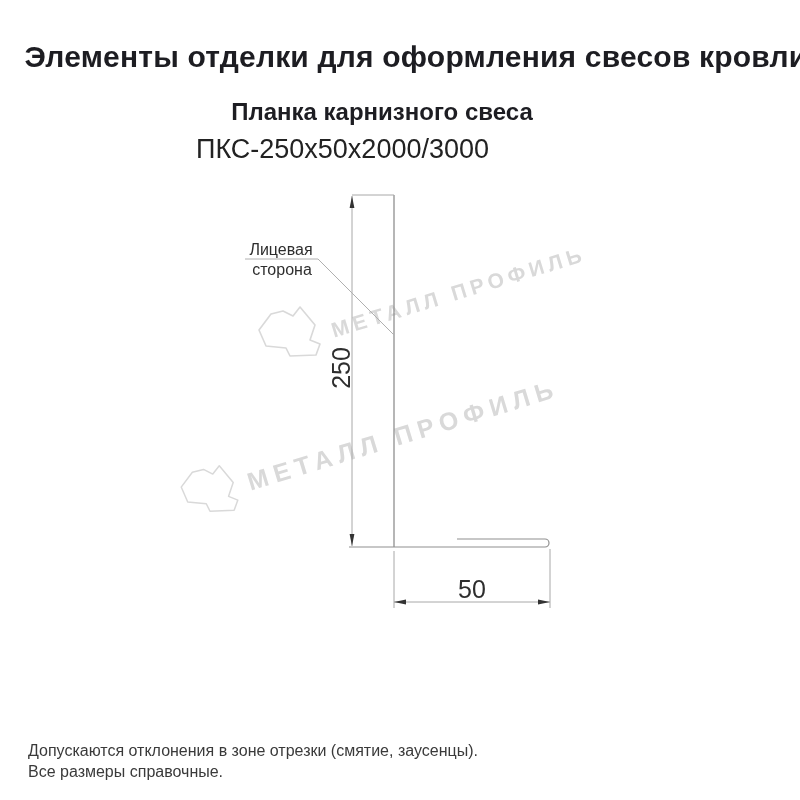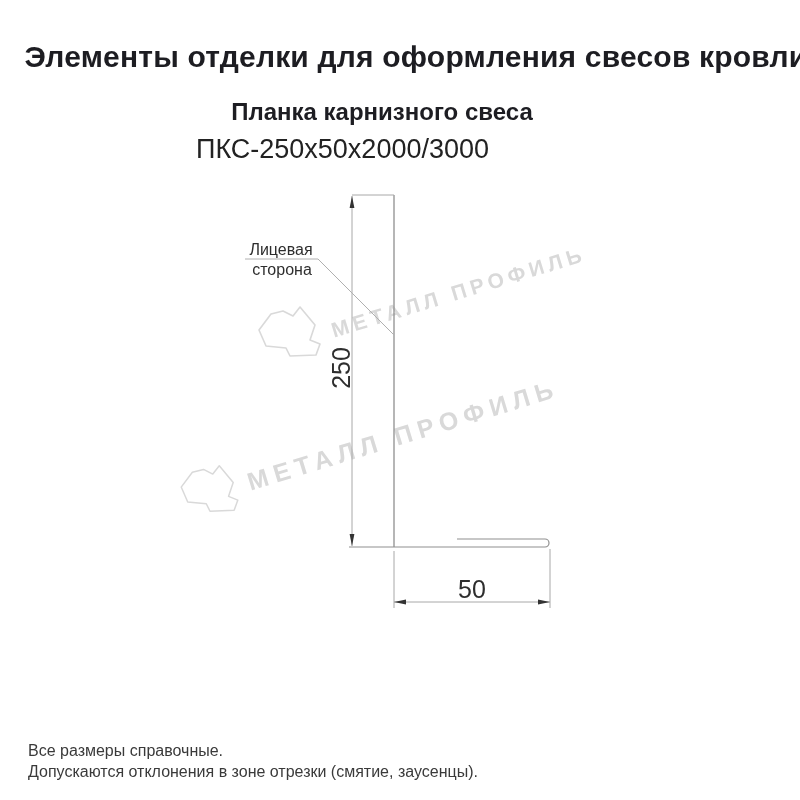--- a/index.html
+++ b/index.html
@@ -82,17 +82,17 @@
 
     <g>
       <line x1="245" y1="259" x2="318" y2="259" stroke="#b0b0b0" stroke-width="1"></line>
       <line x1="318" y1="259" x2="394" y2="335" stroke="#b0b0b0" stroke-width="1"></line>
       <text x="281" y="255" text-anchor="middle" font-size="16" fill="#2e2e2e">Лицевая</text>
       <text x="282" y="275" text-anchor="middle" font-size="16" fill="#2e2e2e">сторона</text>
     </g>
   </svg>
 
   <div class="notes">
+    <div>Допускаются отклонения в зоне отрезки (смятие, заусенцы).</div>
     <div>Все размеры справочные.</div>
-    <div>Допускаются отклонения в зоне отрезки (смятие, заусенцы).</div>
   </div>
 
 </div>
 
 </body></html>

